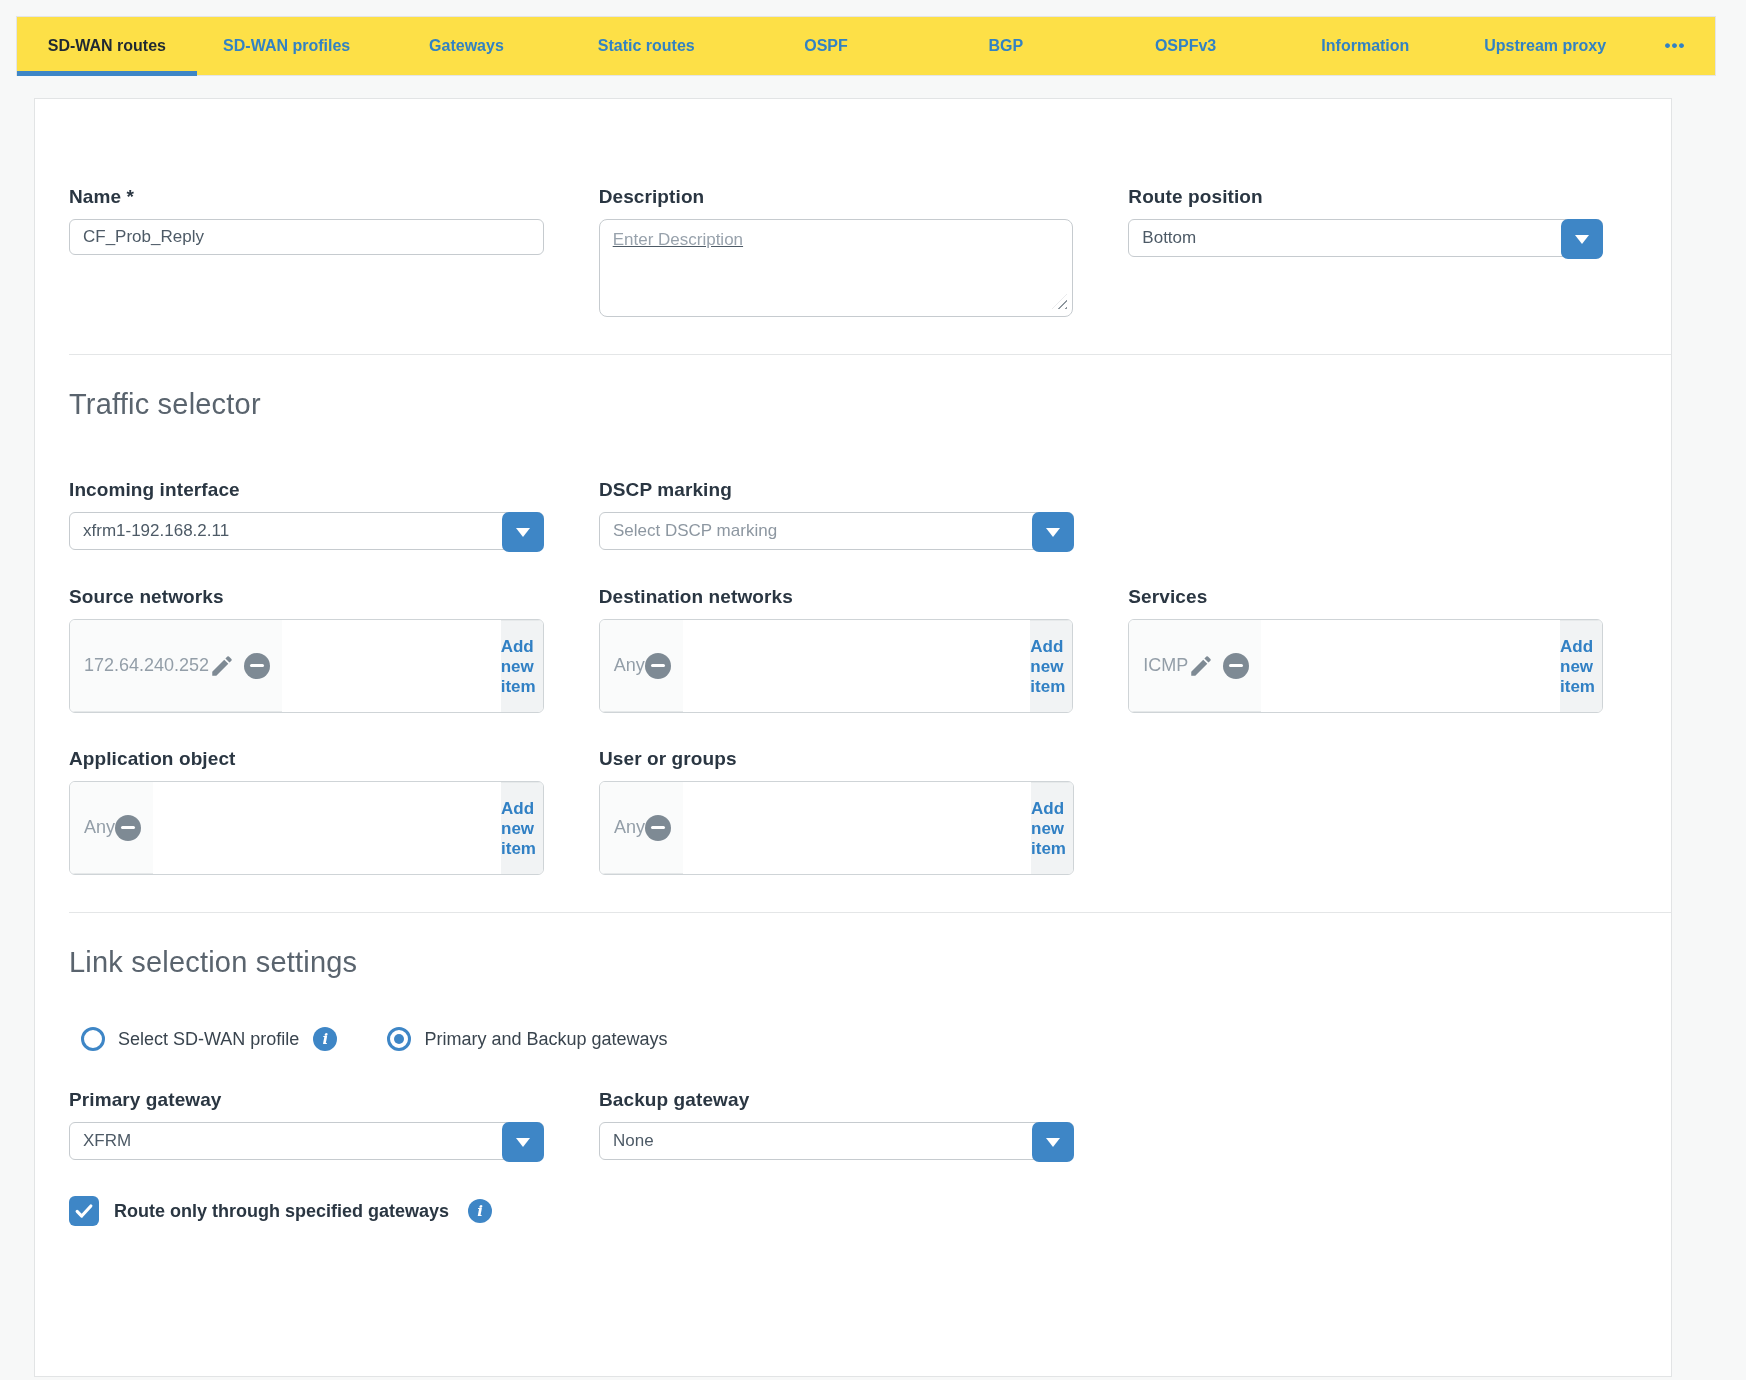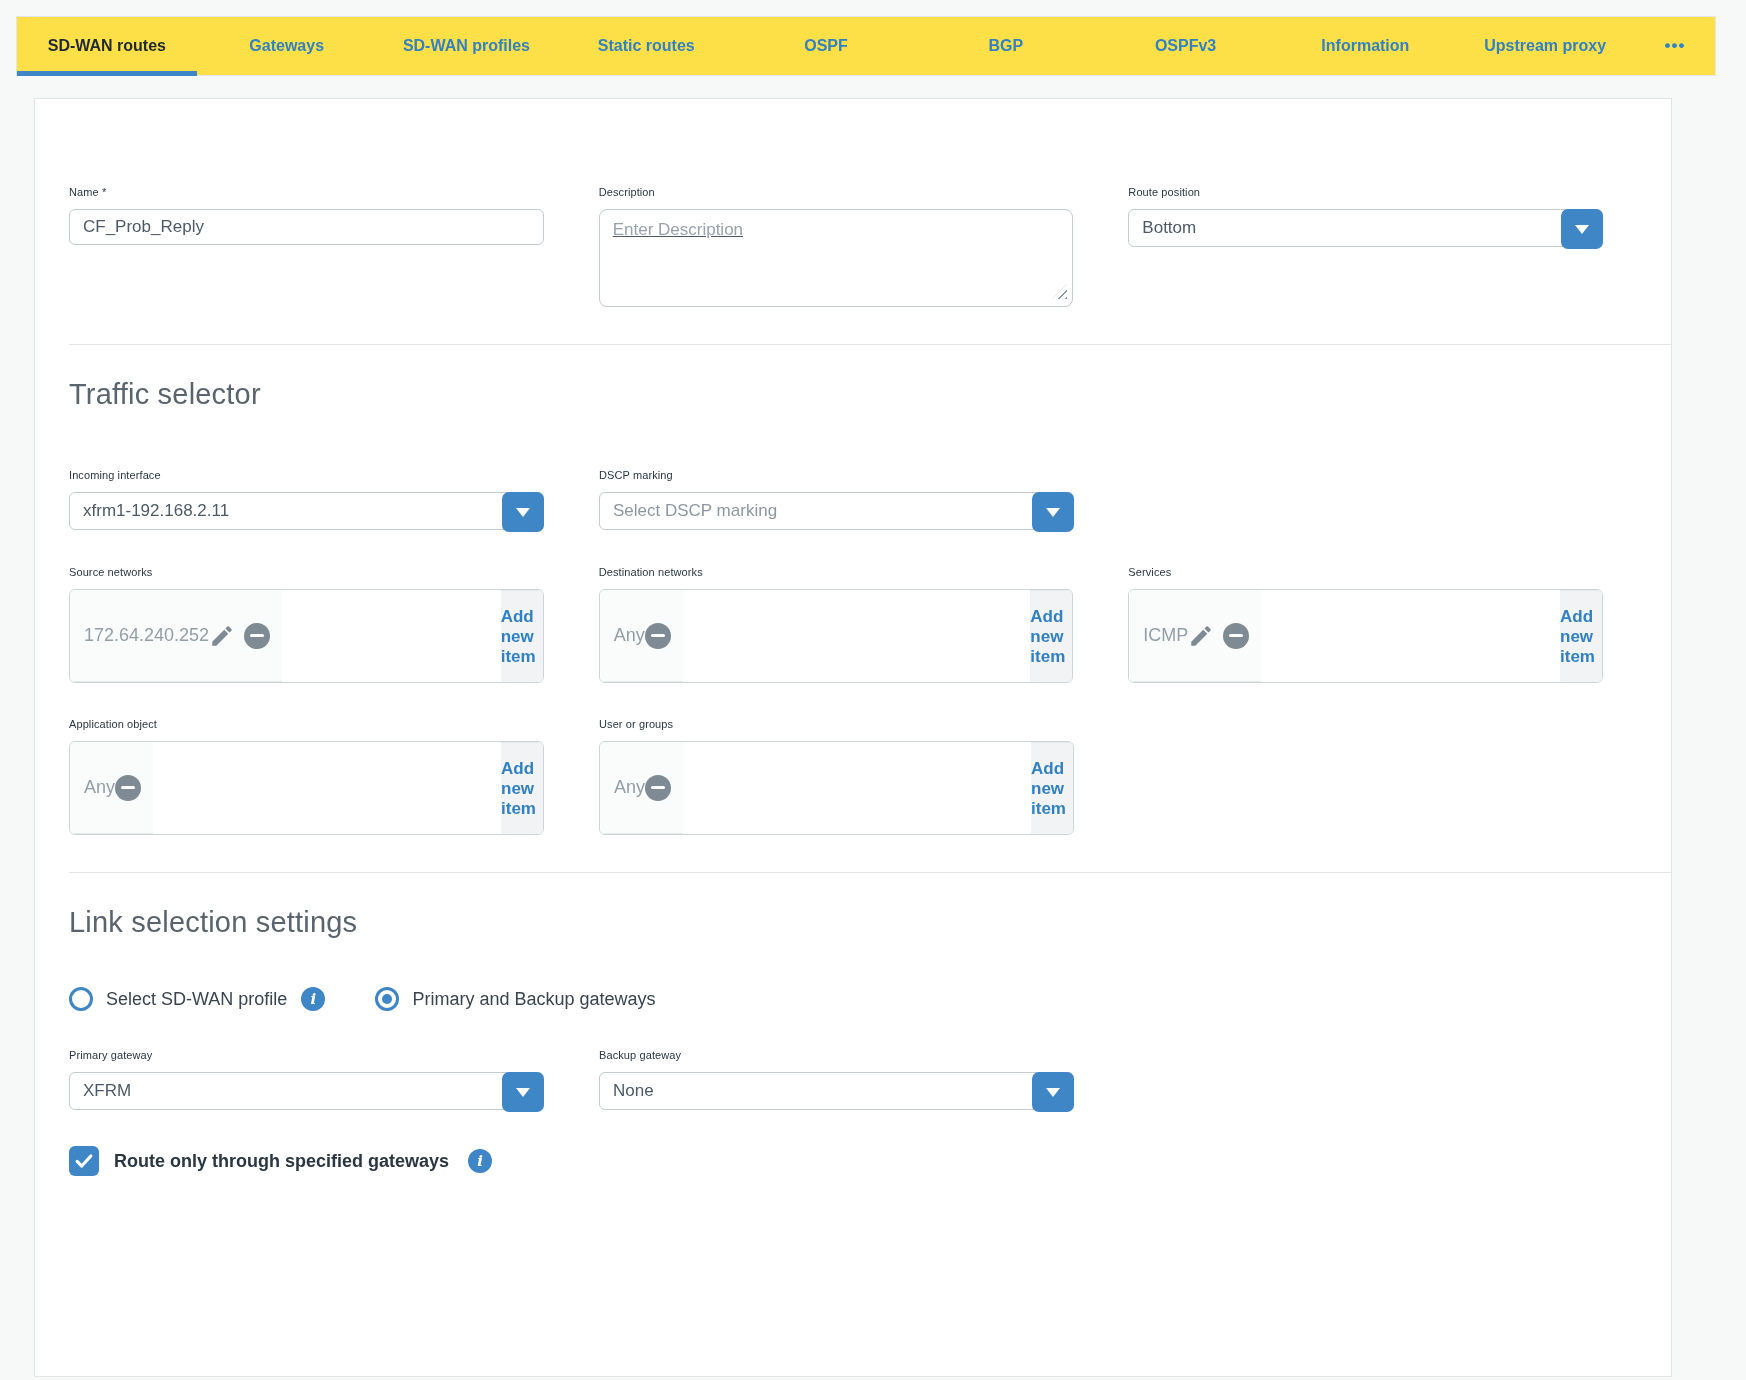--- a/index.html
+++ b/index.html
@@ -39,21 +39,21 @@
     height:1279px;
     background:#ffffff;
     border:1px solid #e2e4e5;
     padding:87px 68px 0 34px;
     overflow:hidden;
   }
 
   .frow { display:flex; gap:55px; }
   .col { width:475px; position:relative; }
   .flabel {
-    font-size:11px; font-weight:400; color:#2a3642;
+    font-size:19px; font-weight:700; color:#2a3642;
     margin-bottom:11px; letter-spacing:0.1px;
   }
 
   .tinput {
     width:100%; height:36px;
     border:1px solid #c6cbcf; border-radius:6px;
     padding:0 13px; font-size:17px; color:#4d5a66;
     font-family:inherit; background:#fff; outline:none;
   }
 
@@ -91,21 +91,21 @@
 
   hr.div { border:none; border-top:1px solid #e4e6e7; margin:37px -68px 0 0; }
   h2.section {
     font-size:29px; font-weight:400; color:#5a646e;
     margin-top:33px; letter-spacing:0.2px;
   }
 
   .row-interface { margin-top:58px; }
   .row-networks  { margin-top:36px; }
   .row-app       { margin-top:35px; }
-  .row-radios    { margin-top:48px; }
+  .row-radios    { margin-top:48px;margin-left:12px; }
   .row-gateways  { margin-top:38px; }
   .row-check     { margin-top:36px; }
 
   
   .listbox {
     height:94px; border:1px solid #cfd4d7; border-radius:6px;
     background:#fff; display:flex; flex-direction:row; overflow:hidden;
   }
   .listrow {
     flex:0 0 44px; background:#fafbfb; border-bottom:1px solid #e6e9ea;
@@ -159,22 +159,22 @@
   }
   .checkbox svg { width:22px; height:22px; display:block; }
   .clabel { font-size:18px; font-weight:700; color:#2a3642; margin-left:15px; }
   .check-row .info { margin-left:19px; }
 </style>
 </head>
 <body>
 
 <div class="tabbar">
   <div class="tab active">SD-WAN routes</div>
+  <div class="tab">SD-WAN profiles</div>
   <div class="tab">Gateways</div>
-  <div class="tab">SD-WAN profiles</div>
   <div class="tab">Static routes</div>
   <div class="tab">OSPF</div>
   <div class="tab">BGP</div>
   <div class="tab">OSPFv3</div>
   <div class="tab">Information</div>
   <div class="tab">Upstream proxy</div>
   <div class="tab more">•••</div>
 </div>
 
 <div class="card">

